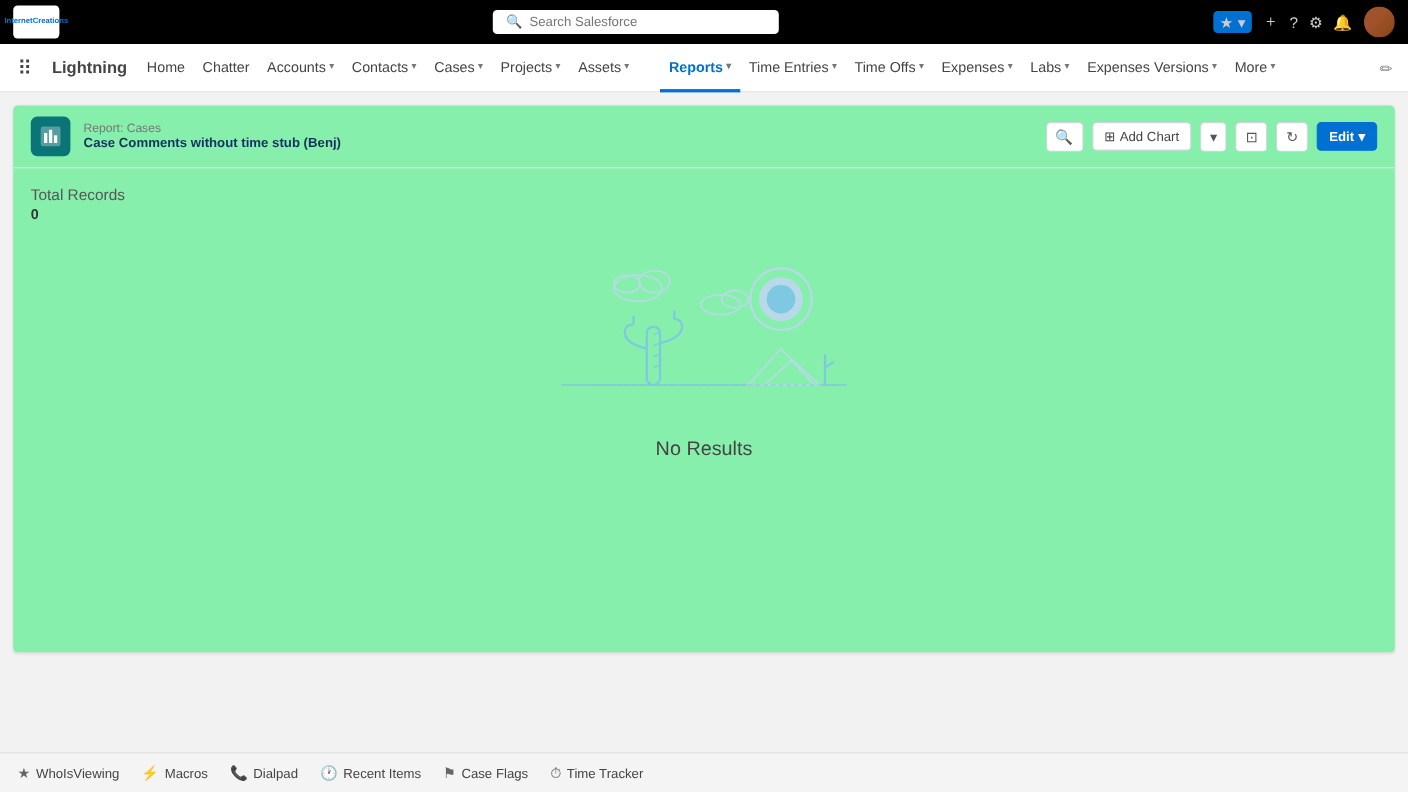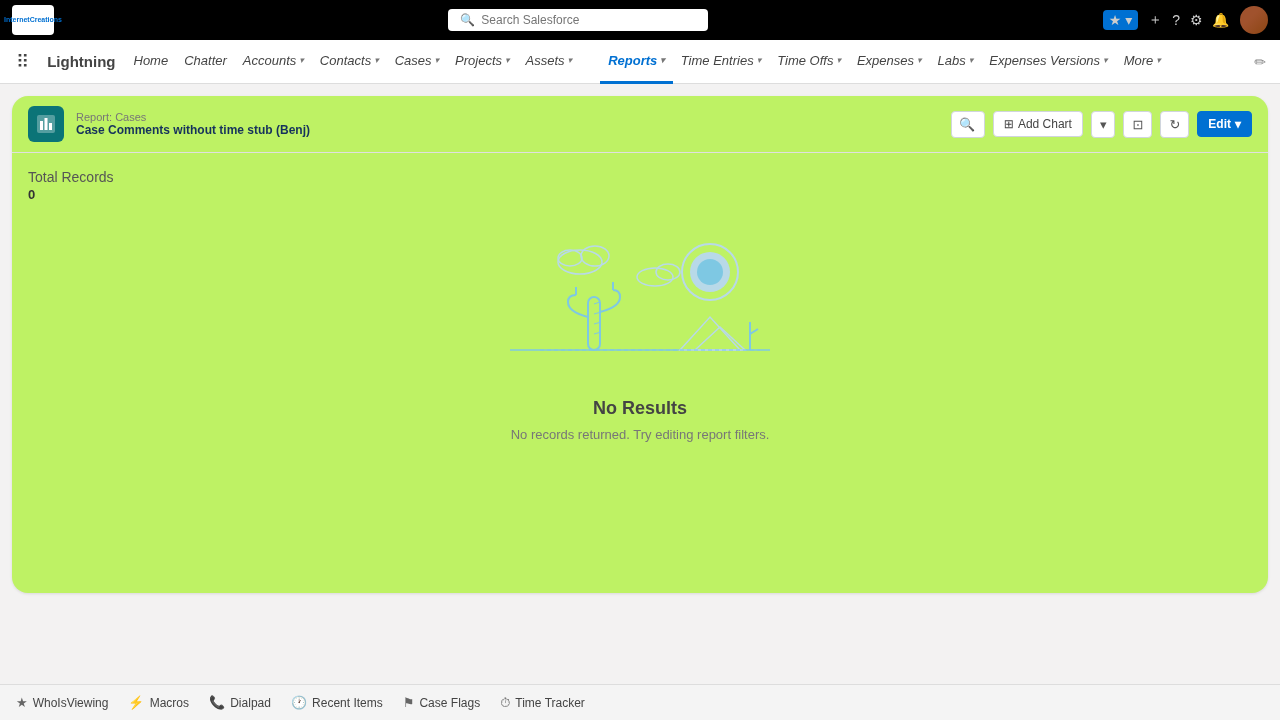--- a/index.html
+++ b/index.html
@@ -112,21 +112,20 @@
       display: flex;
       align-items: center;
       gap: 2px;
       padding: 12px 8px;
       height: 44px;
       cursor: pointer;
       font-size: 13px;
       color: #444;
       border-bottom: 3px solid transparent;
       white-space: nowrap;
-      font-style: italic;
     }
     .nav-item.active {
       color: #0070d2;
       border-bottom: 3px solid #0070d2;
       font-weight: 600;
       margin-left: 20px;
     }
     .nav-item .chevron { font-size: 9px; color: #777; margin-left: 1px; }
     .nav-edit-icon {
       margin-left: auto;
@@ -138,22 +137,22 @@
 
     
     .content-area {
       background: #f3f2f2;
       min-height: calc(720px - 40px - 44px - 36px);
       padding: 12px;
     }
 
     
     .report-card {
-      background: #bef264;
-      border-radius: 16px;
+      background: #86efac;
+      border-radius: 4px;
       box-shadow: 0 1px 3px rgba(0,0,0,0.1);
       padding: 0;
     }
     .report-header {
       display: flex;
       align-items: center;
       justify-content: space-between;
       padding: 10px 16px;
       border-bottom: 1px solid #e0e0e0;
     }
@@ -226,22 +225,22 @@
       padding: 20px 0 30px;
     }
     .desert-illustration {
       width: 320px;
       height: 160px;
       margin-bottom: 16px;
     }
     .no-results-title {
       font-size: 18px;
       color: #444;
-      margin-bottom: 8px;
-      font-weight: 700;
+      margin-bottom: 20px;
+      font-weight: 400;
     }
     .no-results-sub {
       font-size: 13px;
       color: #777;
     }
 
     
     .bottom-bar {
       background: #f4f4f4;
       border-top: 1px solid #ddd;
@@ -429,21 +428,20 @@
 
           <line x1="114" y1="82" x2="120" y2="80" stroke="#7ec8e3" stroke-width="1"></line>
           <line x1="114" y1="92" x2="121" y2="90" stroke="#7ec8e3" stroke-width="1"></line>
           <line x1="114" y1="102" x2="121" y2="100" stroke="#7ec8e3" stroke-width="1"></line>
           <line x1="114" y1="112" x2="121" y2="110" stroke="#7ec8e3" stroke-width="1"></line>
 
           <line x1="60" y1="128" x2="280" y2="128" stroke="#7ec8e3" stroke-width="1" stroke-dasharray="4,3"></line>
         </svg>
 
         <div class="no-results-title">No Results</div>
-        <div class="no-results-sub">No records returned. Try editing report filters.</div>
       </div>
     </div>
   </div>
 </div>
 
 <div class="bottom-bar">
   <div class="bottom-item">
     <span class="bottom-icon">★</span>
     <span>WhoIsViewing</span>
   </div>

